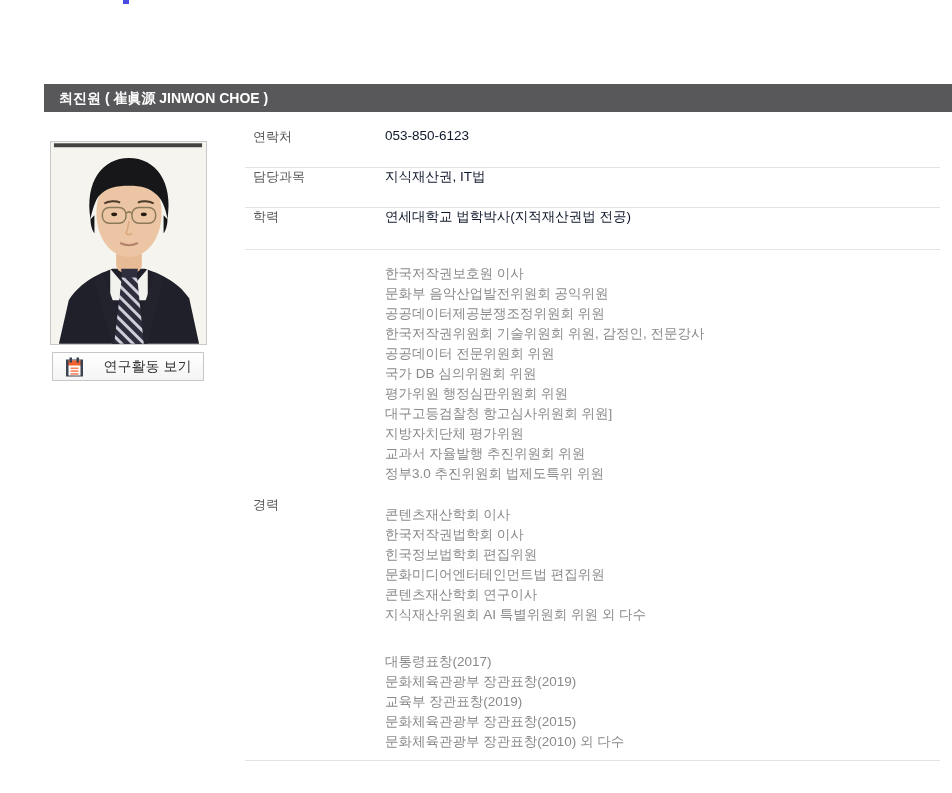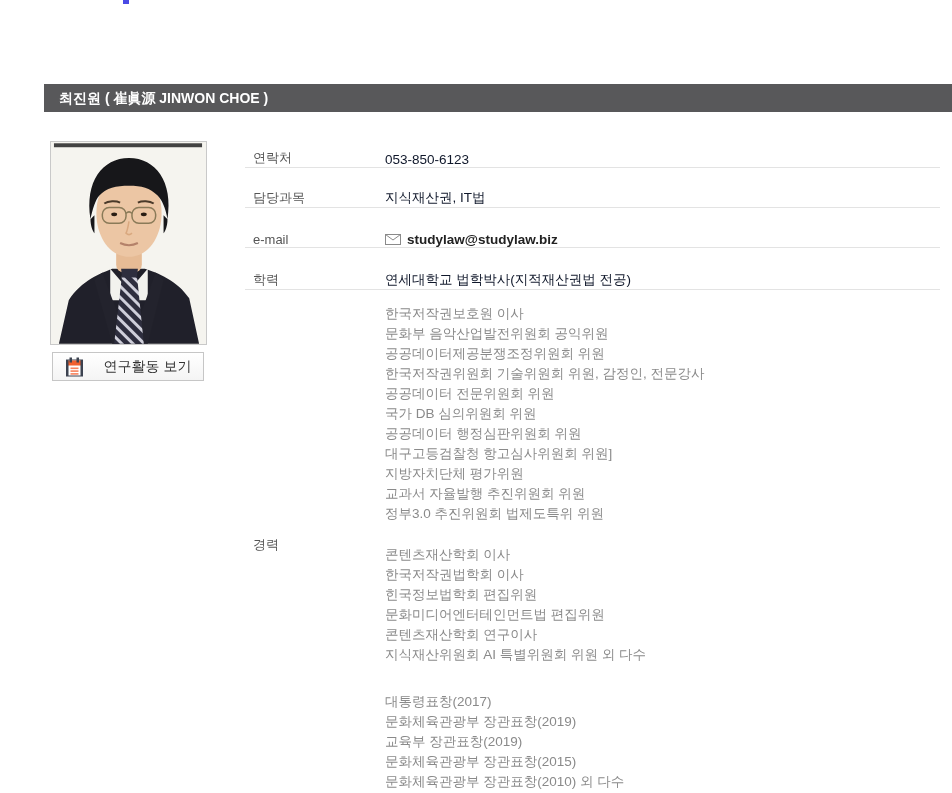--- a/index.html
+++ b/index.html
@@ -24,21 +24,21 @@
   .photo-box svg { display:block; width:100%; height:100%; }
   .research-btn {
     position:absolute; left:52px; top:352px; width:152px; height:29px;
     border:1px solid #c6c6c6; background:linear-gradient(#ffffff,#f4f4f4);
     display:flex; align-items:center; justify-content:center; gap:20px;
     font-family:inherit; font-size:14px; color:#333333; cursor:pointer;
   }
   .research-btn svg { display:block; }
   .profile-table { position:absolute; left:245px; top:128px; width:695px; }
   .p-row {
-    display:flex; align-items:flex-end; border-bottom:1px solid #e3e3e3;
+    display:flex; align-items:flex-start; border-bottom:1px solid #e3e3e3;
   }
   .p-row.h40 { height:40px; }
   .p-row.h42 { height:42px; }
   .p-label {
     width:140px; padding-left:8px; font-size:13px; color:#555555;
     flex-shrink:0;
   }
   .p-value { flex:1; font-size:13.5px; color:#0f172a; }
   .email-value { color:#222222; font-weight:bold; display:flex; align-items:center; gap:6px; }
   .email-value svg { display:block; }
@@ -121,47 +121,37 @@
   <div class="p-row h40">
     <div class="p-label">연락처</div>
     <div class="p-value">053-850-6123</div>
   </div>
 
   <div class="p-row h40">
     <div class="p-label">담당과목</div>
     <div class="p-value">지식재산권, IT법</div>
   </div>
 
-  <div class="p-row h40">
-    <div class="p-label">e-mail</div>
-    <div class="p-value email-value">
-      <svg width="16" height="11" viewBox="0 0 16 11">
-        <rect x="0.5" y="0.5" width="15" height="10" fill="none" stroke="#8a8a8a" stroke-width="1"></rect>
-        <path d="M0.5,0.5 L8,6 L15.5,0.5" fill="none" stroke="#8a8a8a" stroke-width="1"></path>
-      </svg>
-      <span>studylaw@studylaw.biz</span>
-    </div>
-  </div>
 
   <div class="p-row h42">
     <div class="p-label">학력</div>
     <div class="p-value">연세대학교 법학박사(지적재산권법 전공)</div>
   </div>
 
   <div class="p-row row-career">
     <div class="p-label">경력</div>
     <div class="career-value">
       <div class="career-block b1">
           <div>한국저작권보호원 이사</div>
           <div>문화부 음악산업발전위원회 공익위원</div>
           <div>공공데이터제공분쟁조정위원회 위원</div>
           <div>한국저작권위원회 기술위원회 위원, 감정인, 전문강사</div>
           <div>공공데이터 전문위원회 위원</div>
           <div>국가 DB 심의위원회 위원</div>
-          <div>공공데이터 행정심판위원회 위원</div>
+          <div>평가위원 행정심판위원회 위원</div>
           <div>대구고등검찰청 항고심사위원회 위원]</div>
           <div>지방자치단체 평가위원</div>
           <div>교과서 자율발행 추진위원회 위원</div>
           <div>정부3.0 추진위원회 법제도특위 위원</div>
         </div>
       <div class="career-block b2">
           <div>콘텐츠재산학회 이사</div>
           <div>한국저작권법학회 이사</div>
           <div>힌국정보법학회 편집위원</div>
           <div>문화미디어엔터테인먼트법 편집위원</div>

